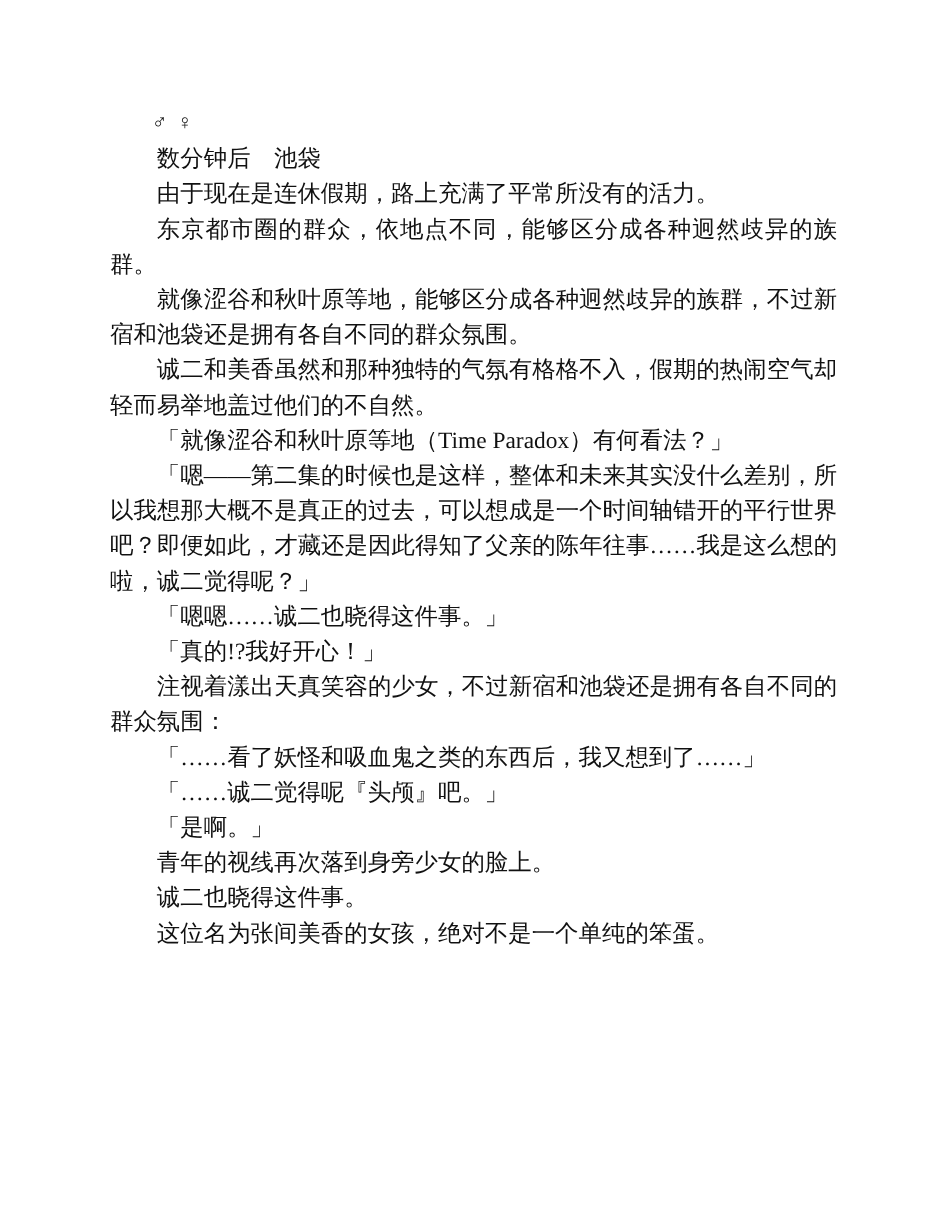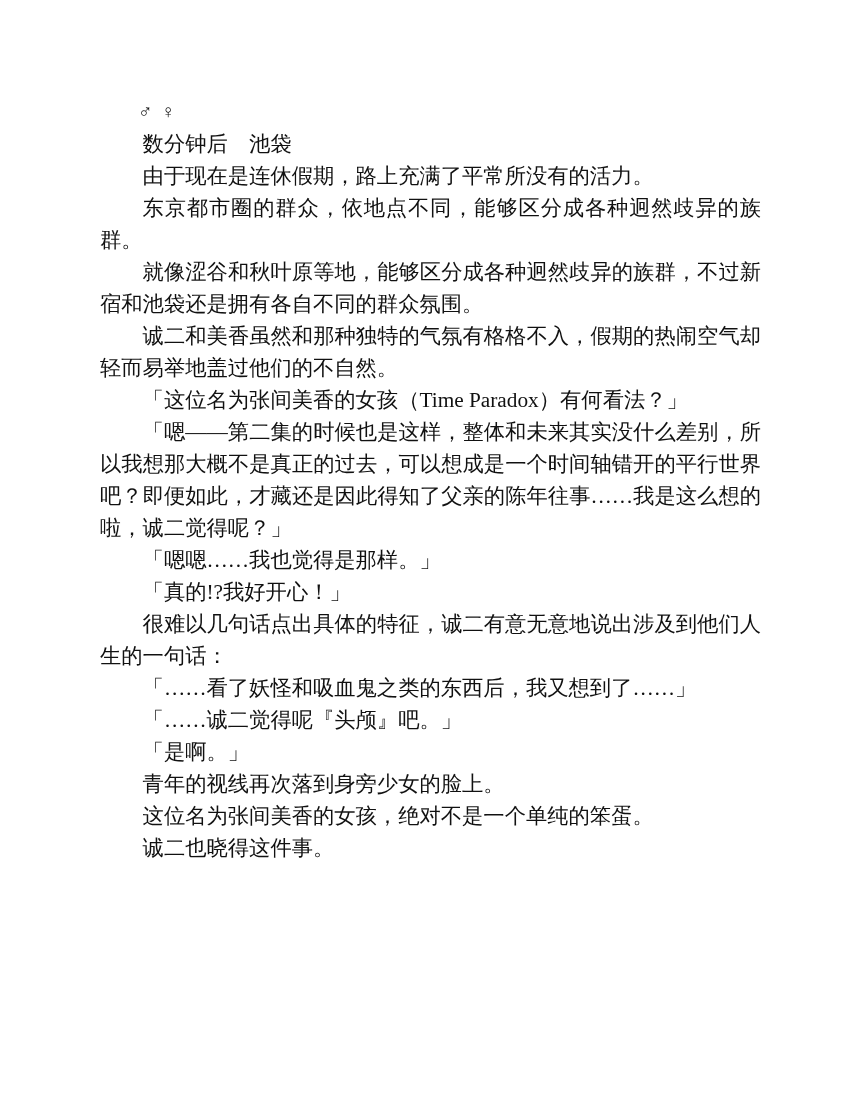--- a/index.html
+++ b/index.html
@@ -40,25 +40,25 @@
 <body>
 
 <div class="page">
   <div class="content">
     <p class="symbols">♂ ♀</p>
     <p>数分钟后　池袋</p>
     <p>由于现在是连休假期，路上充满了平常所没有的活力。</p>
     <p>东京都市圈的群众，依地点不同，能够区分成各种迥然歧异的族群。</p>
     <p>就像涩谷和秋叶原等地，能够区分成各种迥然歧异的族群，不过新宿和池袋还是拥有各自不同的群众氛围。</p>
     <p>诚二和美香虽然和那种独特的气氛有格格不入，假期的热闹空气却轻而易举地盖过他们的不自然。</p>
-    <p>「这位名为张间美香的女孩（Time Paradox）有何看法？」</p>
+    <p>「就像涩谷和秋叶原等地（Time Paradox）有何看法？」</p>
     <p>「嗯——第二集的时候也是这样，整体和未来其实没什么差别，所以我想那大概不是真正的过去，可以想成是一个时间轴错开的平行世界吧？即便如此，才藏还是因此得知了父亲的陈年往事……我是这么想的啦，诚二觉得呢？」</p>
-    <p>「嗯嗯……我也觉得是那样。」</p>
+    <p>「嗯嗯……诚二也晓得这件事。」</p>
     <p>「真的!?我好开心！」</p>
-    <p>很难以几句话点出具体的特征，诚二有意无意地说出涉及到他们人生的一句话：</p>
+    <p>注视着漾出天真笑容的少女，不过新宿和池袋还是拥有各自不同的群众氛围：</p>
     <p>「……看了妖怪和吸血鬼之类的东西后，我又想到了……」</p>
     <p>「……诚二觉得呢『头颅』吧。」</p>
     <p>「是啊。」</p>
     <p>青年的视线再次落到身旁少女的脸上。</p>
+    <p>诚二也晓得这件事。</p>
     <p>这位名为张间美香的女孩，绝对不是一个单纯的笨蛋。</p>
-    <p>诚二也晓得这件事。</p>
   </div>
 </div>
 
 </body></html>

